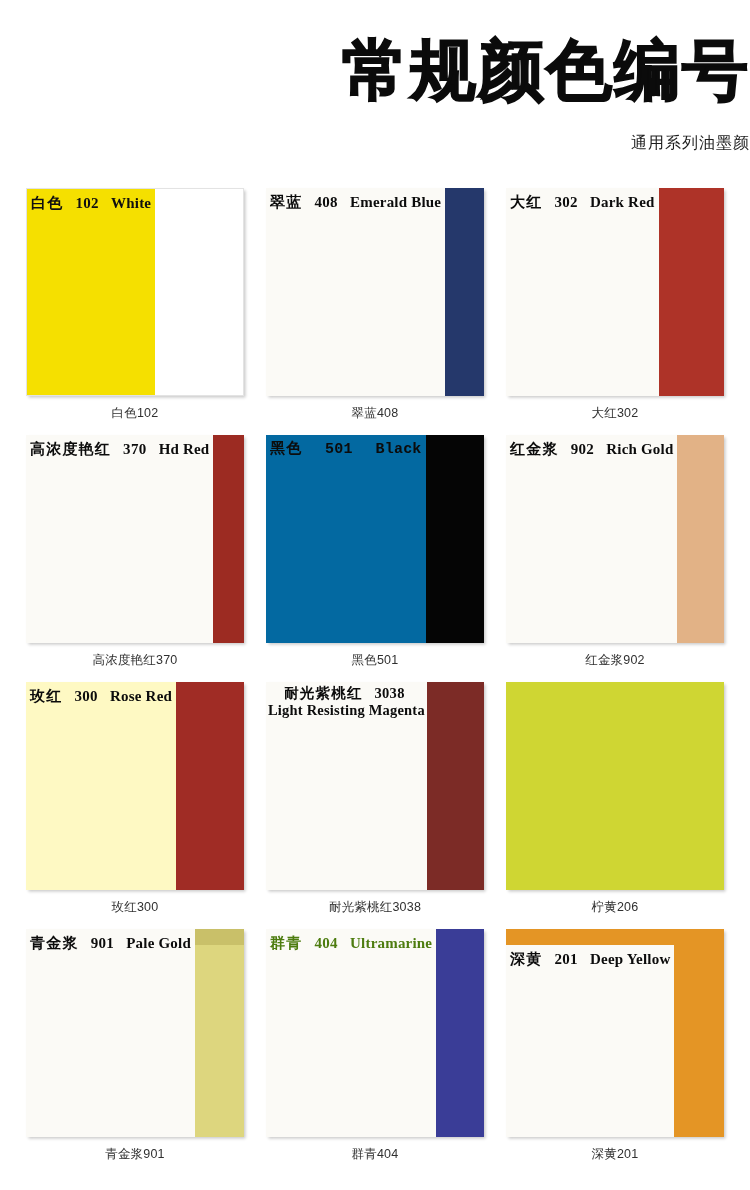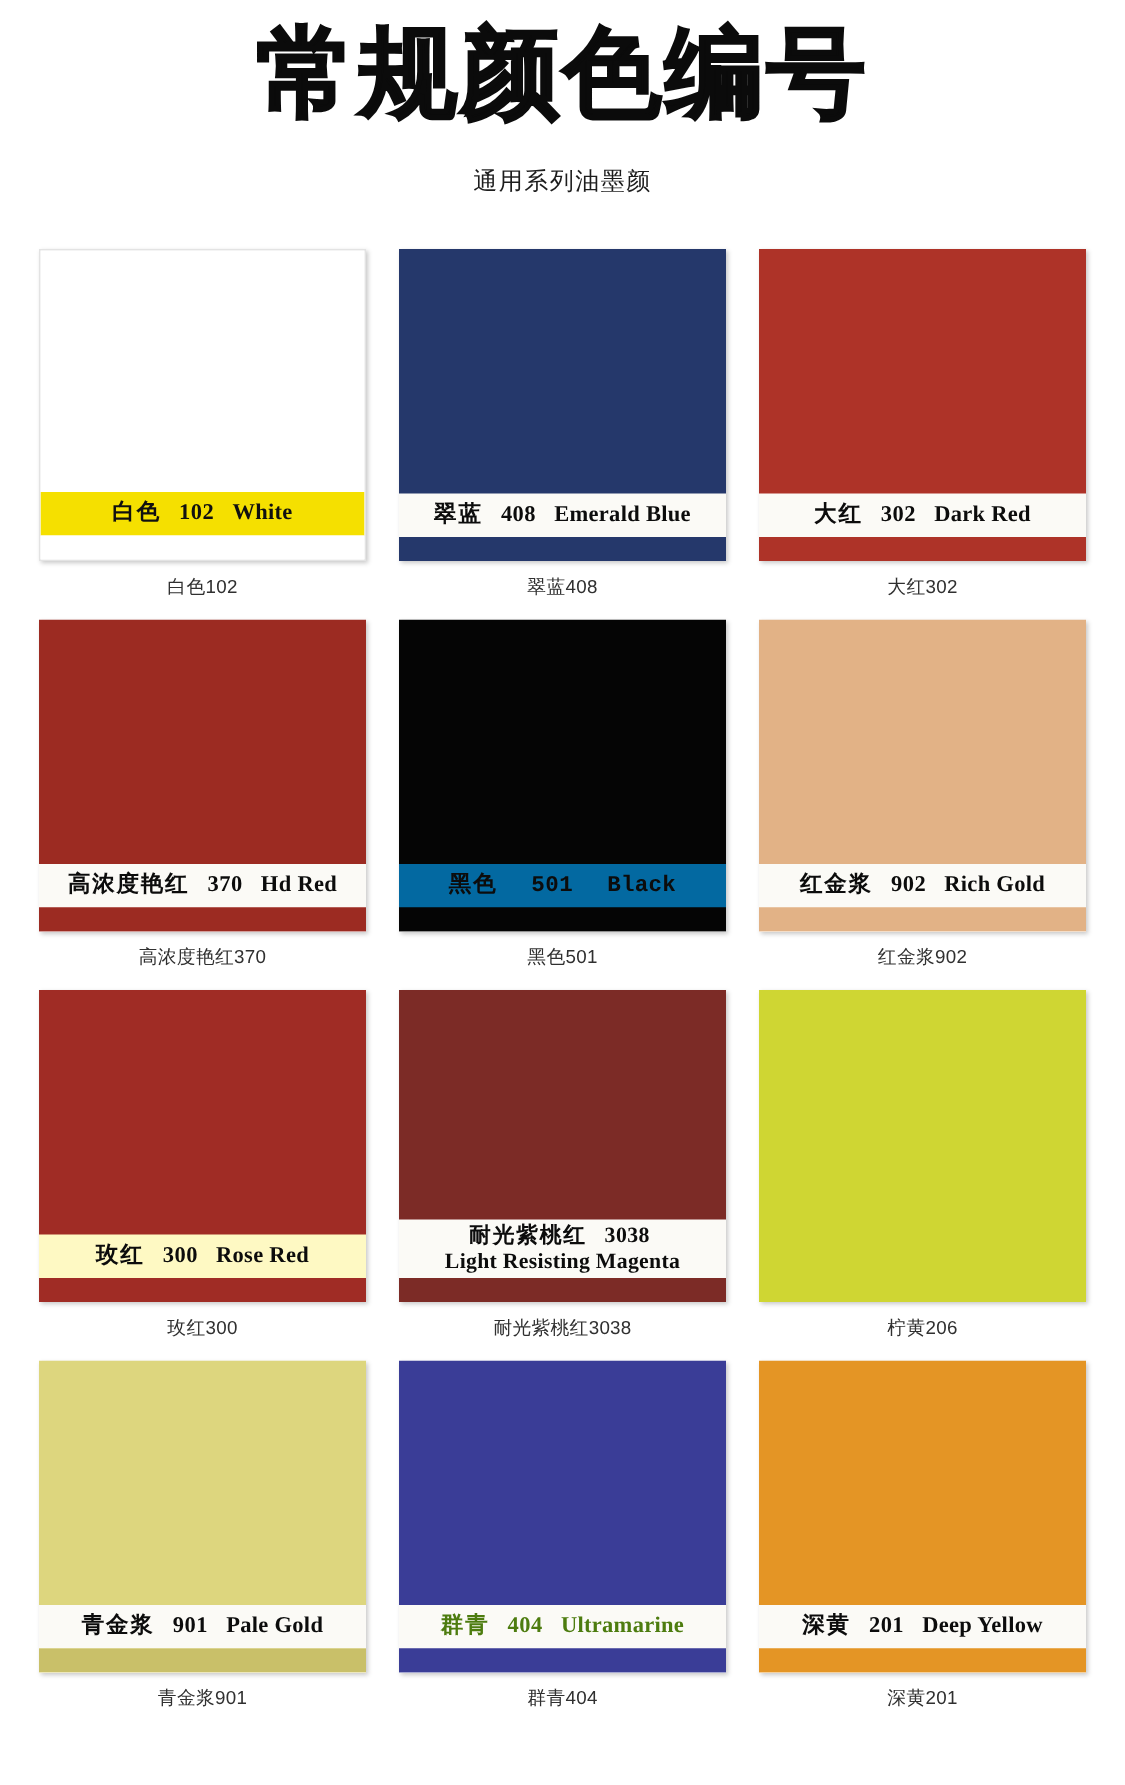--- a/index.html
+++ b/index.html
@@ -13,22 +13,22 @@
   body {
     font-family: "Liberation Sans", "DejaVu Sans", sans-serif;
     width: 750px;
     min-height: 1190px;
     position: relative;
     overflow-x: hidden;
   }
 
   
   .header {
-    padding-top: 14px;
-    text-align: center;
+    padding-top: 36px;
+    text-align: right;
   }
 
   .page-title {
     font-family: "Liberation Sans", "DejaVu Sans", sans-serif;
     font-size: 66px;
     line-height: 1.05;
     font-weight: 700;
     letter-spacing: 2px;
     color: #0b0b0b;
     -webkit-text-stroke: 1.6px #0b0b0b;
@@ -59,21 +59,21 @@
     flex-direction: column;
     align-items: center;
   }
 
   .swatch-card {
     position: relative;
     width: 218px;
     height: 208px;
     overflow: hidden;
     display: flex;
-    flex-direction: column;
+    flex-direction: row;
     justify-content: flex-end;
     box-shadow: 1.5px 1.5px 3px rgba(0,0,0,0.22);
   }
 
   
   .swatch-card.paper {
     border: 1px solid #e3e3e3;
     background: #ffffff;
   }
 

